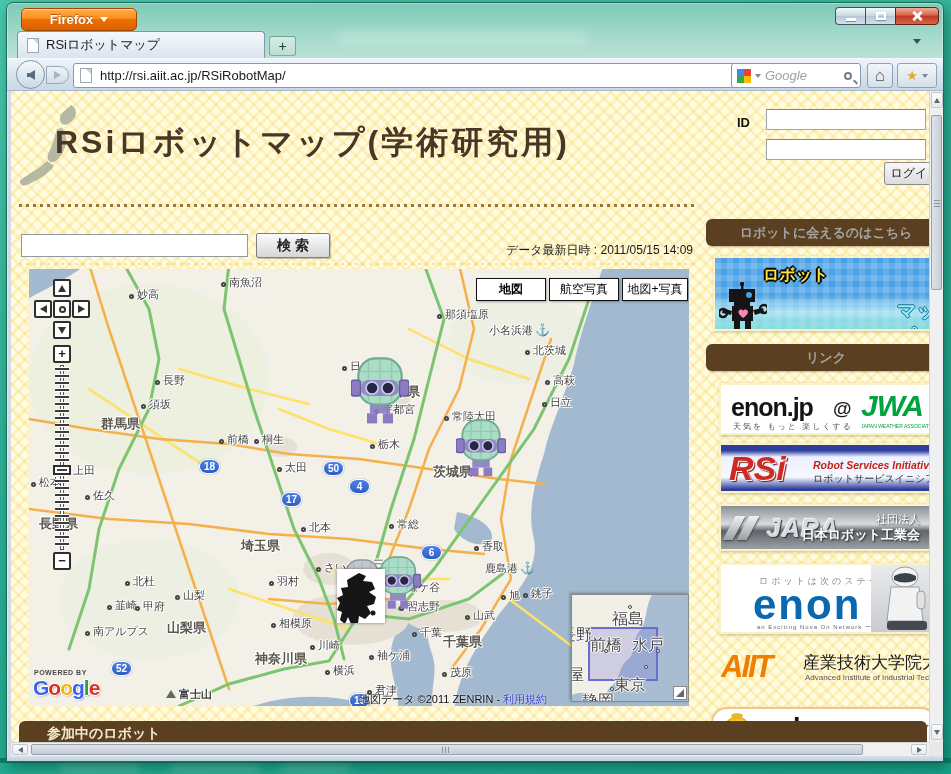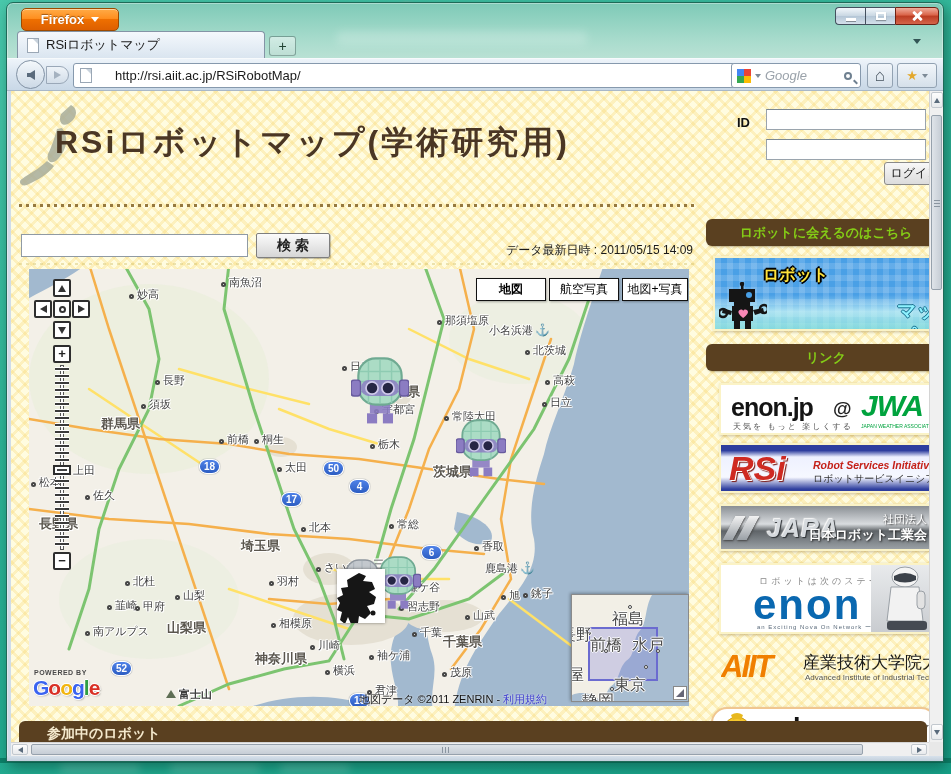--- a/index.html
+++ b/index.html
@@ -12,21 +12,21 @@
   .blur-blob { position:absolute; border-radius:4px; filter:blur(2px); }
   .desk-band { position:absolute; left:0; width:951px; }
 
   
   #fx-window { position:absolute; left:6px; top:2px; width:938px; height:760px;
     border:1px solid #1f6a58; border-radius:7px 7px 0 0;
     background:linear-gradient(180deg,#7ecab7 0,#a9dccd 38px,#b9e1d4 55px,#cfdce8 56px,#cfdce8 100%);
     box-shadow:0 0 0 1px rgba(255,255,255,.35) inset, 3px 5px 14px rgba(0,40,30,.45); overflow:hidden; }
 
   .titlebar { position:absolute; left:0; top:0; width:938px; height:55px; }
-  #fx-btn { position:absolute; left:14px; top:5px; width:98px; height:23px;
+  #fx-btn { position:absolute; left:14px; top:5px; width:116px; height:23px;
     background:linear-gradient(180deg,#ffab47 0,#ff8f1f 45%,#ee6f00 50%,#dd5f00 100%);
     border:1px solid #9c4a00; border-radius:5px; color:#fff; font-weight:bold; font-size:13px;
     display:flex; align-items:center; justify-content:center; gap:7px; text-shadow:0 -1px 1px rgba(90,40,0,.6);
     box-shadow:0 1px 0 rgba(255,255,255,.5) inset; }
   .tri-down-w { width:0; height:0; border-left:4px solid transparent; border-right:4px solid transparent; border-top:5px solid #fff; }
 
   #tab { position:absolute; left:10px; top:28px; width:248px; height:27px;
     background:linear-gradient(180deg,#f4f8fc,#dae5f0); border:1px solid #8494a6; border-bottom:none;
     border-radius:4px 4px 0 0; display:flex; align-items:center; gap:7px; padding:0 9px; font-size:13px; color:#1a1a1a; }
   .doc-icon { width:12px; height:15px; background:#fff; border:1px solid #9aa7b5; position:relative; flex:0 0 auto; }
@@ -51,21 +51,21 @@
   #navbar { position:absolute; left:0; top:55px; width:938px; height:33px;
     background:linear-gradient(180deg,#eef4fa,#d6e2ee 55%,#c9d8e7); border-top:1px solid #f7fafc; border-bottom:1px solid #a9b8c8; }
   #back-btn { position:absolute; left:9px; top:1px; width:29px; height:29px; border-radius:50%;
     background:linear-gradient(180deg,#f4f8fb,#ccd9e6); border:1px solid #8292a4; display:flex; align-items:center; justify-content:center; }
   .arrow-left { width:0; height:0; border-top:5px solid transparent; border-bottom:5px solid transparent; border-right:8px solid #5a6b7c; position:relative; }
   .arrow-left:after { content:""; position:absolute; left:0; top:-2px; width:6px; height:4px; background:#5a6b7c; }
   #fwd-btn { position:absolute; left:39px; top:7px; width:23px; height:18px; border-radius:0 9px 9px 0;
     background:linear-gradient(180deg,#eef3f8,#d3dee9); border:1px solid #9aa8b8; display:flex; align-items:center; justify-content:center; }
   .arrow-right { width:0; height:0; border-top:4px solid transparent; border-bottom:4px solid transparent; border-left:7px solid #a5b2c0; }
   #urlbox { position:absolute; left:66px; top:4px; width:716px; height:25px; background:#fff; border:1px solid #8699ad; border-radius:3px;
-    display:flex; align-items:center; padding:0 6px; gap:23px; font-size:13px; color:#1a1a1a; }
+    display:flex; align-items:center; padding:0 6px; gap:8px; font-size:13px; color:#1a1a1a; }
   #url-text { flex:1 1 auto; white-space:nowrap; overflow:hidden; }
   .url-icons { display:flex; align-items:center; gap:6px; color:#97a3ae; }
   .star-o { font-size:15px; color:#9aa6b0; }
   .mini-tri { width:0; height:0; border-left:3.5px solid transparent; border-right:3.5px solid transparent; border-top:4px solid #7d8a96; }
   .vdiv { width:1px; height:18px; background:#d4dde4; }
   .reload-g { font-size:15px; color:#67767f; }
   #searchbox { position:absolute; left:724px; top:4px; width:130px; height:25px; background:#fff; border:1px solid #8699ad; border-radius:3px;
     display:flex; align-items:center; padding:0 5px; gap:4px; }
   .g-logo { width:14px; height:14px; display:grid; grid-template-columns:7px 7px; grid-template-rows:7px 7px; flex:0 0 auto; }
   .g-logo i { display:block; } .g1{background:#4285f4;} .g2{background:#ea4335;} .g3{background:#fbbc05;} .g4{background:#34a853;}
@@ -133,21 +133,21 @@
   #map-copy a { color:#3a3acD; color:#3a3acd; text-decoration:none; }
 
   #minimap { position:absolute; left:542px; top:325px; width:118px; height:108px; background:#f2efe6; border:1px solid #8a8a8a; z-index:10; overflow:hidden; box-shadow:-1px -1px 3px rgba(0,0,0,.3); }
   .mm-label { position:absolute; font-size:16px; color:#4a4a4a; white-space:nowrap; text-shadow:1px 0 0 #fff,-1px 0 0 #fff,0 1px 0 #fff,0 -1px 0 #fff; }
   .mm-dot { position:absolute; width:4px; height:4px; border:1.5px solid #444; background:#fff; border-radius:50%; }
   #mm-rect { position:absolute; left:16px; top:32px; width:70px; height:54px; background:rgba(120,120,215,.28); border:2px solid #6b6bd0; }
   #mm-collapse { position:absolute; right:1px; bottom:1px; width:14px; height:14px; background:#fff; border:1px solid #888; }
   #mm-collapse:after { content:""; position:absolute; right:2px; bottom:2px; width:0; height:0; border-bottom:8px solid #667; border-left:8px solid transparent; }
 
   
-  .sb-header { position:absolute; height:27px; background:#5a4020; border-radius:6px; color:#84cc16; font-size:13px; font-weight:bold; line-height:27px; text-align:center; box-shadow:1px 1px 2px rgba(90,70,30,.4); }
+  .sb-header { position:absolute; height:27px; background:#5a4020; border-radius:6px; color:#a3a3a3; font-size:13px; font-weight:bold; line-height:27px; text-align:center; box-shadow:1px 1px 2px rgba(90,70,30,.4); }
   .banner { position:absolute; border:2px solid #fbf3c6; box-shadow:1px 1px 3px rgba(120,95,40,.4); overflow:hidden; }
   #bn-odekake { background-color:#4aa0e6;
     background-image:linear-gradient(180deg, rgba(255,255,255,0) 0 52%, rgba(215,255,248,.65) 74%, rgba(150,240,215,.65) 100%),
       repeating-linear-gradient(0deg, rgba(255,255,255,.14) 0 6px, rgba(0,0,0,0) 6px 12px),
       repeating-linear-gradient(90deg, rgba(255,255,255,.14) 0 6px, rgba(0,0,0,0) 6px 12px); }
   .odk1 { position:absolute; left:48px; top:7px; font-size:16px; font-weight:bold; color:#ffe23a;
     text-shadow:2px 0 0 #000,-2px 0 0 #000,0 2px 0 #000,0 -2px 0 #000,1px 1px 0 #000,-1px -1px 0 #000; }
   .odk2 { position:absolute; left:62px; top:26px; font-size:31px; font-weight:bold; color:#f6ec2c; letter-spacing:1px;
     text-shadow:2px 0 0 #111,-2px 0 0 #111,0 2px 0 #111,0 -2px 0 #111,2px 2px 0 #111; }
   .odk3 { position:absolute; left:182px; top:40px; font-size:19px; font-weight:bold; color:#8ef2ff;
@@ -162,21 +162,21 @@
   .rsi-logo { position:absolute; left:8px; top:4px; font-size:34px; font-weight:bold; font-style:italic; color:#cf2a22;
     text-shadow:1px 1px 0 #fff,2px 2px 1px #7a1a14; }
   .rsi-l1 { position:absolute; left:92px; top:14px; font-size:10.5px; font-weight:bold; font-style:italic; color:#c42018; white-space:nowrap; }
   .rsi-l2 { position:absolute; left:92px; top:27px; font-size:10px; color:#333; white-space:nowrap; }
   #bn-jara { background:linear-gradient(180deg,#8a8f94 0,#d9dcdf 42%,#5f6468 58%,#9aa0a5 100%); }
   .jara-mark { position:absolute; left:8px; top:10px; width:34px; height:24px; }
   .jara-mark i { position:absolute; top:0; width:10px; height:24px; background:linear-gradient(180deg,#f2f2f2,#9aa0a6); transform:skewX(-28deg); box-shadow:1px 1px 2px #444; }
   .jara-mark i:nth-child(2){ left:14px; }
   .jara-logo { position:absolute; left:46px; top:8px; font-size:25px; font-weight:bold; font-style:italic; color:#d6dade;
     text-shadow:1px 1px 1px #2e3236,-1px -1px 1px #f8f8f8; letter-spacing:1px; }
-  .jara-t { position:absolute; right:6px; text-align:left; color:#fff; text-shadow:1px 1px 2px #222; white-space:nowrap; }
+  .jara-t { position:absolute; right:13px; text-align:left; color:#fff; text-shadow:1px 1px 2px #222; white-space:nowrap; }
   .jara-t1 { top:6px; font-size:11px; } .jara-t2 { top:20px; font-size:13px; font-weight:bold; }
   #bn-enon { background:#fff; }
   .enon-tag { position:absolute; left:38px; top:10px; font-size:9px; color:#8a8a8a; letter-spacing:3px; }
   .enon-logo { position:absolute; left:32px; top:16px; font-size:42px; font-weight:bold; color:#0a68b0; letter-spacing:2px; }
   .enon-sub { position:absolute; left:36px; top:58px; font-size:6px; color:#5a6a7a; letter-spacing:1px; white-space:nowrap; }
   .enon-photo { position:absolute; right:0; top:0; width:62px; height:100%; background:linear-gradient(180deg,#e8eaec,#c9ccd0); }
   #bn-aiit { border:none; box-shadow:none; background:transparent; }
   .aiit-logo { position:absolute; left:0; top:2px; font-size:31px; font-weight:bold; font-style:italic; color:#f07f00; letter-spacing:-2px; }
   .aiit-name { position:absolute; left:82px; top:4px; font-size:17px; color:#1a1a1a; white-space:nowrap; }
   .aiit-sub { position:absolute; left:84px; top:26px; font-size:8px; color:#555; white-space:nowrap; }
@@ -349,21 +349,21 @@
             <div class="ml city" style="left: 126px; top: 104px;"><i class="dot"></i>長野</div>
             <div class="ml city" style="left: 112px; top: 128px;"><i class="dot"></i>須坂</div>
             <div class="ml pref" style="left: 72px; top: 146px;">群馬県</div>
             <div class="ml city" style="left: 190px; top: 163px;"><i class="dot"></i>前橋</div>
             <div class="ml city" style="left: 225px; top: 163px;"><i class="dot"></i>桐生</div>
             <div class="ml city" style="left: 36px; top: 194px;"><i class="dot"></i>上田</div>
             <div class="ml city" style="left: 56px; top: 219px;"><i class="dot"></i>佐久</div>
             <div class="ml city" style="left: 2px; top: 206px;"><i class="dot"></i>松本</div>
             <div class="ml pref" style="left: 10px; top: 246px;">長野県</div>
             <div class="ml city" style="left: 313px; top: 90px;"><i class="dot"></i>日光</div>
-            <div class="ml city" style="left: 408px; top: 44px;"><i class="dot"></i>那須塩原</div>
+            <div class="ml city" style="left: 408px; top: 38px;"><i class="dot"></i>那須塩原</div>
             <div class="ml anchor" style="left: 460px; top: 54px;">小名浜港<span class="anch">⚓</span></div>
             <div class="ml city" style="left: 496px; top: 74px;"><i class="dot"></i>北茨城</div>
             <div class="ml city" style="left: 516px; top: 104px;"><i class="dot"></i>高萩</div>
             <div class="ml city" style="left: 513px; top: 126px;"><i class="dot"></i>日立</div>
             <div class="ml pref" style="left: 352px; top: 114px;">栃木県</div>
             <div class="ml city" style="left: 345px; top: 133px;"><i class="dot"></i>宇都宮</div>
             <div class="ml city" style="left: 415px; top: 140px;"><i class="dot"></i>常陸太田</div>
             <div class="ml city" style="left: 341px; top: 168px;"><i class="dot"></i>栃木</div>
             <div class="ml city" style="left: 248px; top: 191px;"><i class="dot"></i>太田</div>
             <div class="ml pref" style="left: 404px; top: 194px;">茨城県</div>

